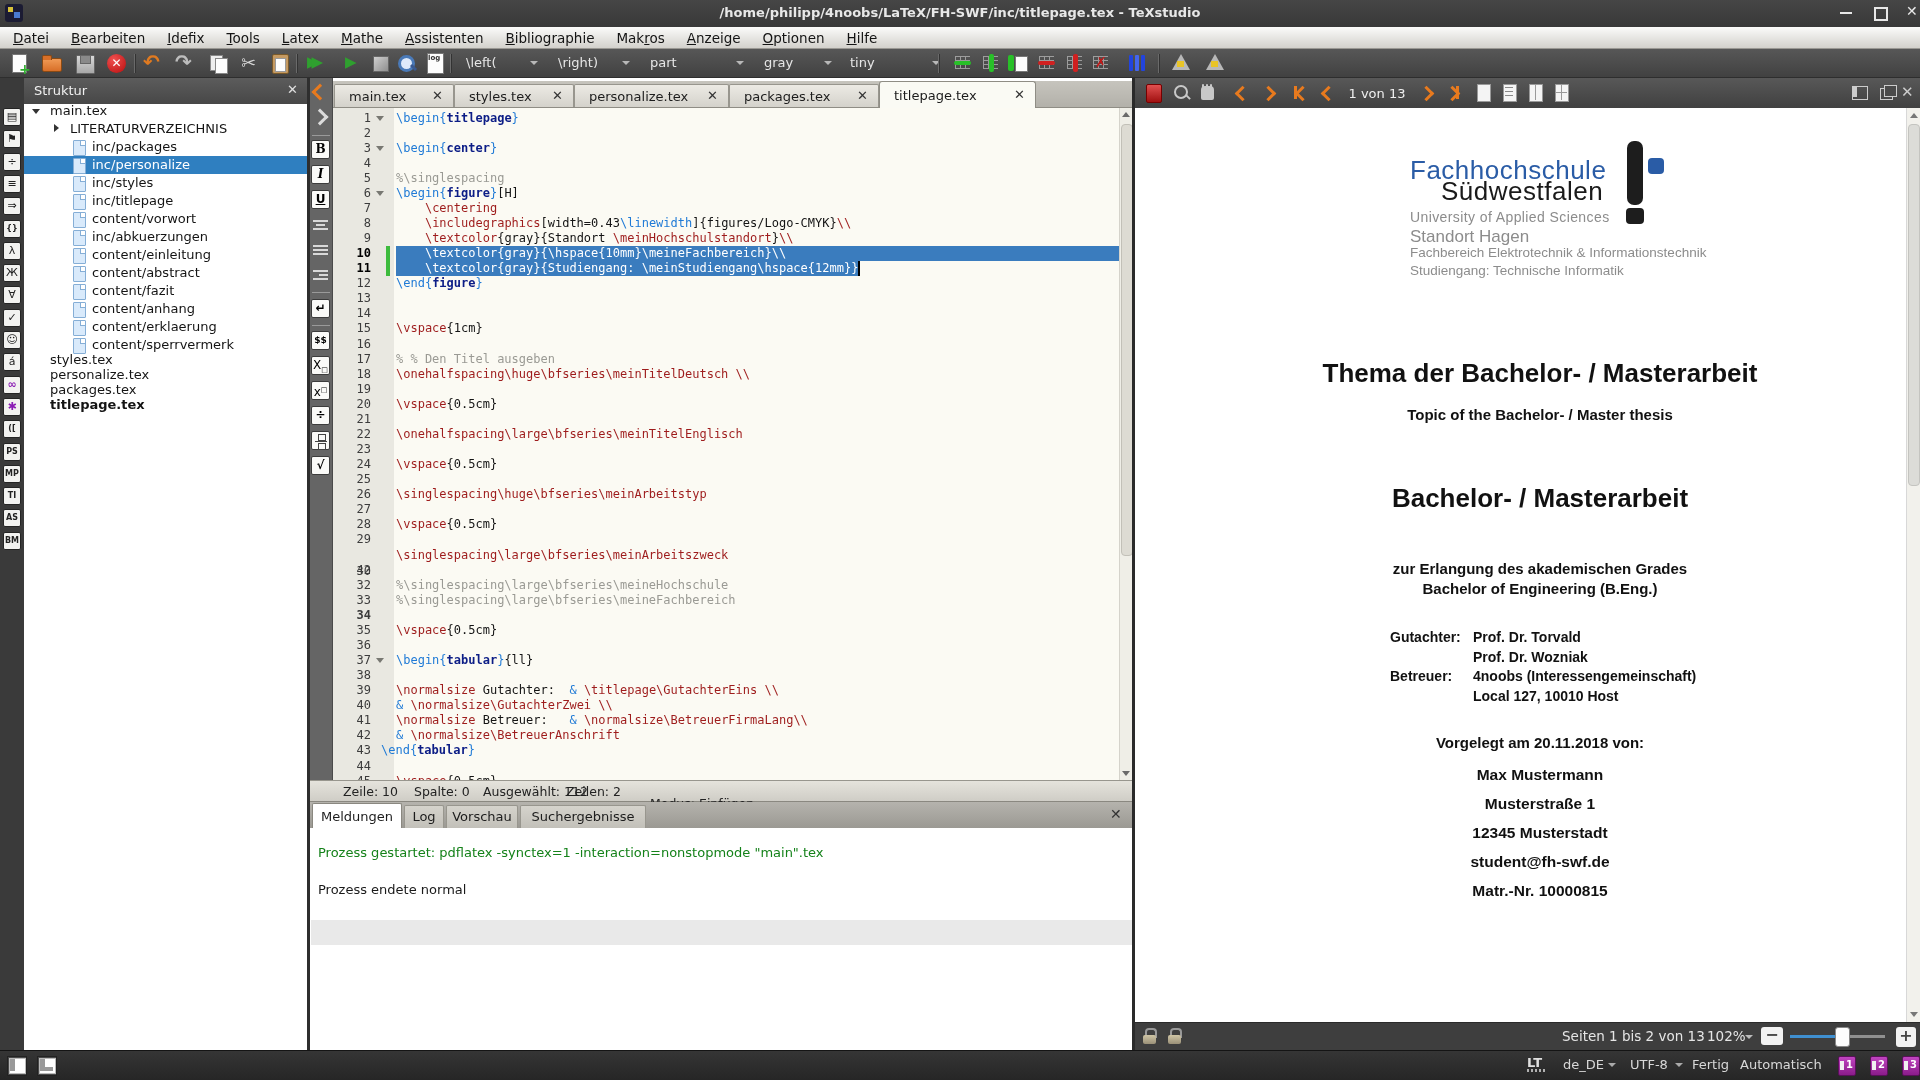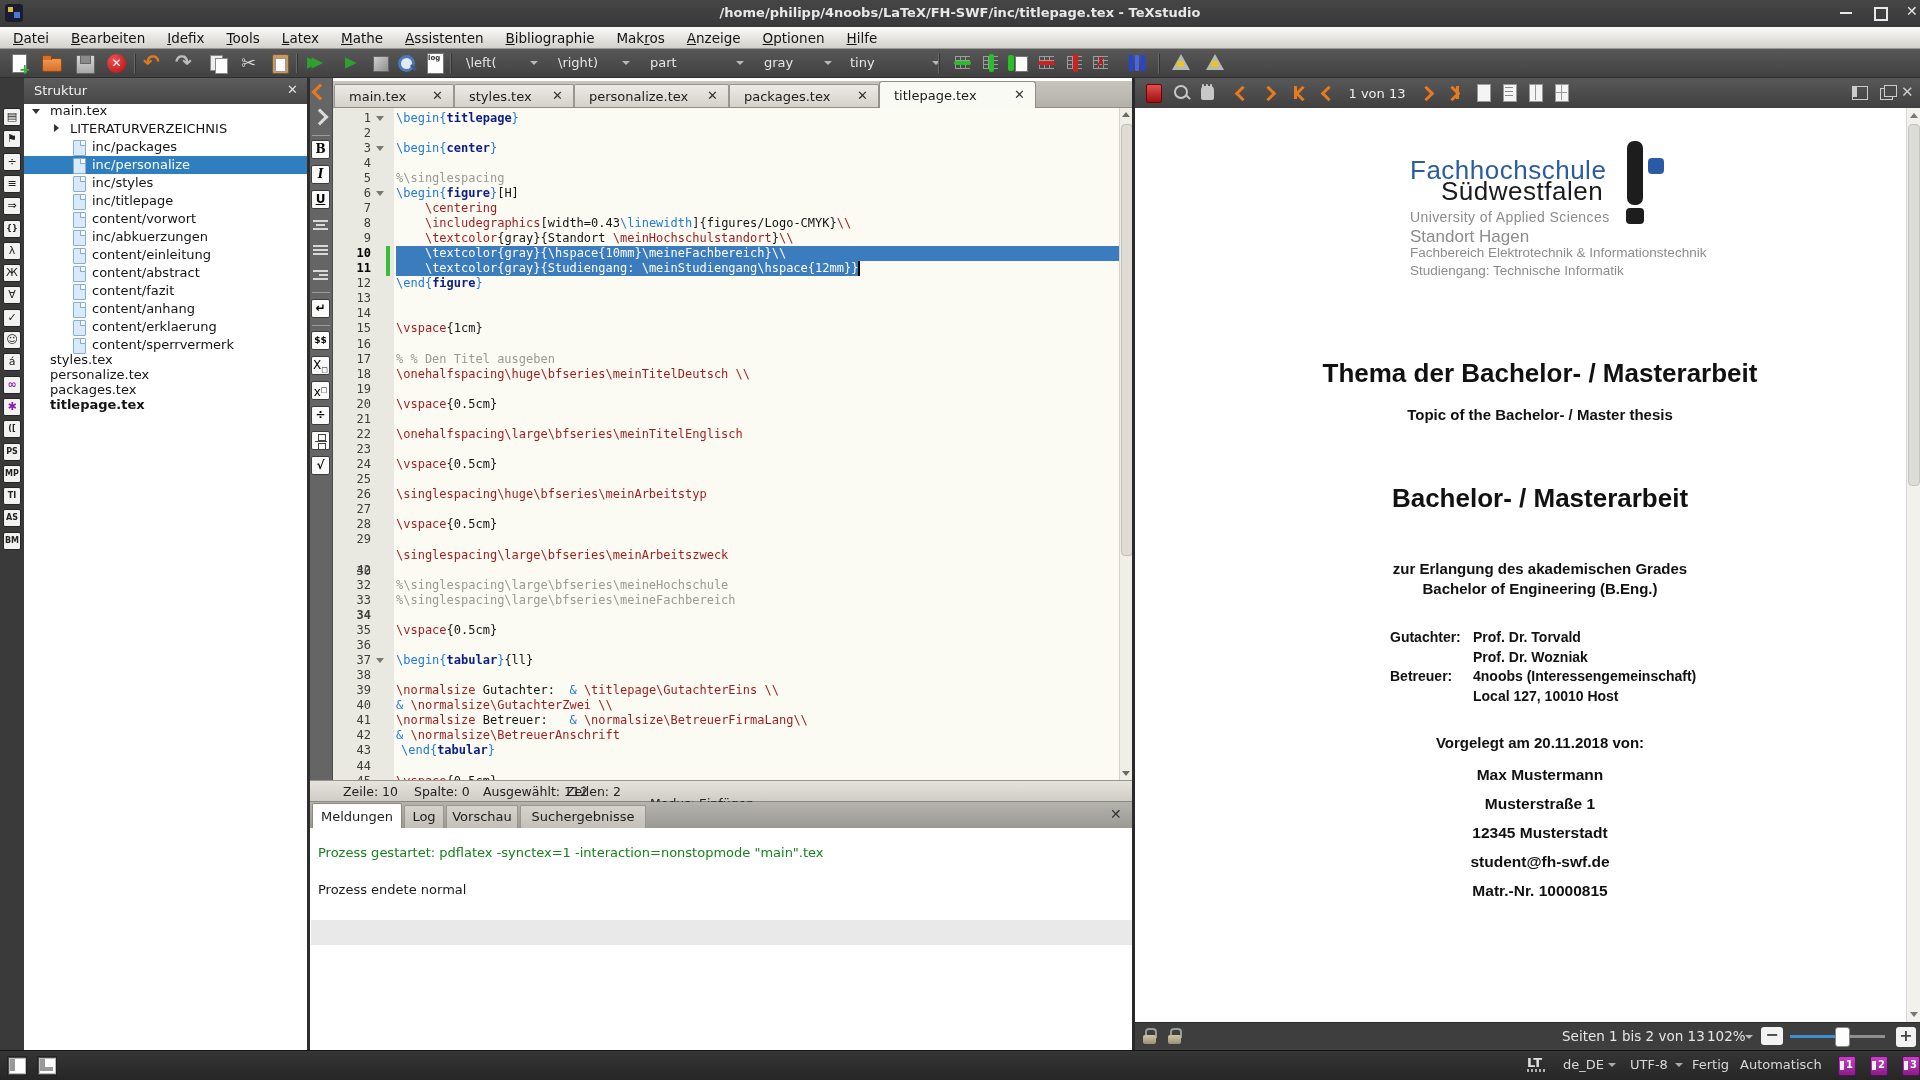--- a/index.html
+++ b/index.html
@@ -378,21 +378,21 @@
       <div class="codeline" style="left: 63px; top: 560.09px;"></div>
       <div class="lnum" style="left: -12px; top: 575.16px;">39</div>
       <div class="codeline" style="left: 63px; top: 575.16px;"><span class="tk-c">\normalsize</span><span class="tk-t"> Gutachter:  </span><span class="tk-a">&amp;</span><span class="tk-t"> </span><span class="tk-c">\titlepage\GutachterEins</span><span class="tk-t"> </span><span class="tk-c">\\</span></div>
       <div class="lnum" style="left: -12px; top: 590.23px;">40</div>
       <div class="codeline" style="left: 63px; top: 590.23px;"><span class="tk-a">&amp;</span><span class="tk-t"> </span><span class="tk-c">\normalsize\GutachterZwei</span><span class="tk-t"> </span><span class="tk-c">\\</span></div>
       <div class="lnum" style="left: -12px; top: 605.3px;">41</div>
       <div class="codeline" style="left: 63px; top: 605.3px;"><span class="tk-c">\normalsize</span><span class="tk-t"> Betreuer:   </span><span class="tk-a">&amp;</span><span class="tk-t"> </span><span class="tk-c">\normalsize\BetreuerFirmaLang</span><span class="tk-c">\\</span></div>
       <div class="lnum" style="left: -12px; top: 620.37px;">42</div>
       <div class="codeline" style="left: 63px; top: 620.37px;"><span class="tk-a">&amp;</span><span class="tk-t"> </span><span class="tk-c">\normalsize\BetreuerAnschrift</span></div>
       <div class="lnum" style="left: -12px; top: 635.44px;">43</div>
-      <div class="codeline" style="left: 68px; top: 635.44px;"><span class="tk-k">\end{</span><span class="tk-e">tabular</span><span class="tk-k">}</span></div>
+      <div class="codeline" style="left: 48px; top: 635.44px;"><span class="tk-k">\end{</span><span class="tk-e">tabular</span><span class="tk-k">}</span></div>
       <div class="lnum" style="left: -12px; top: 650.51px;">44</div>
       <div class="codeline" style="left: 63px; top: 650.51px;"></div>
       <div class="lnum" style="left: -12px; top: 665.58px;">45</div>
       <div class="codeline" style="left: 63px; top: 665.58px;"><span class="tk-c">\vspace</span><span class="tk-t">{0.5cm}</span></div>
     </div>
     <div style="position: absolute; left: 1119px; top: 108px; width: 13px; height: 672px; background: rgb(239, 238, 231); border-left: 1px solid rgb(213, 211, 203); box-sizing: border-box;">
       <div style="position: absolute; left: 2px; top: 4px; width: 0px; height: 0px; border-left: 4px solid transparent; border-right: 4px solid transparent; border-bottom: 5px solid rgb(106, 106, 106);"></div>
       <div style="position: absolute; left: 2px; bottom: 4px; width: 0px; height: 0px; border-left: 4px solid transparent; border-right: 4px solid transparent; border-top: 5px solid rgb(106, 106, 106);"></div>
       <div style="position: absolute; left: 1px; top: 16px; width: 10px; height: 430px; background: rgb(221, 219, 211); border: 1px solid rgb(194, 192, 184); border-radius: 4px;"></div>
     </div>

